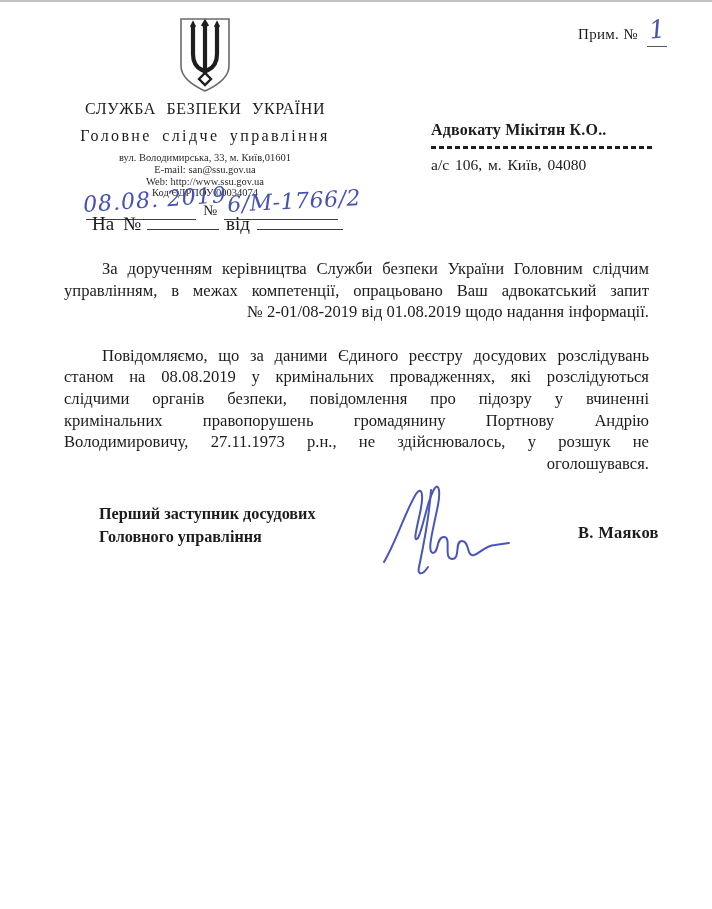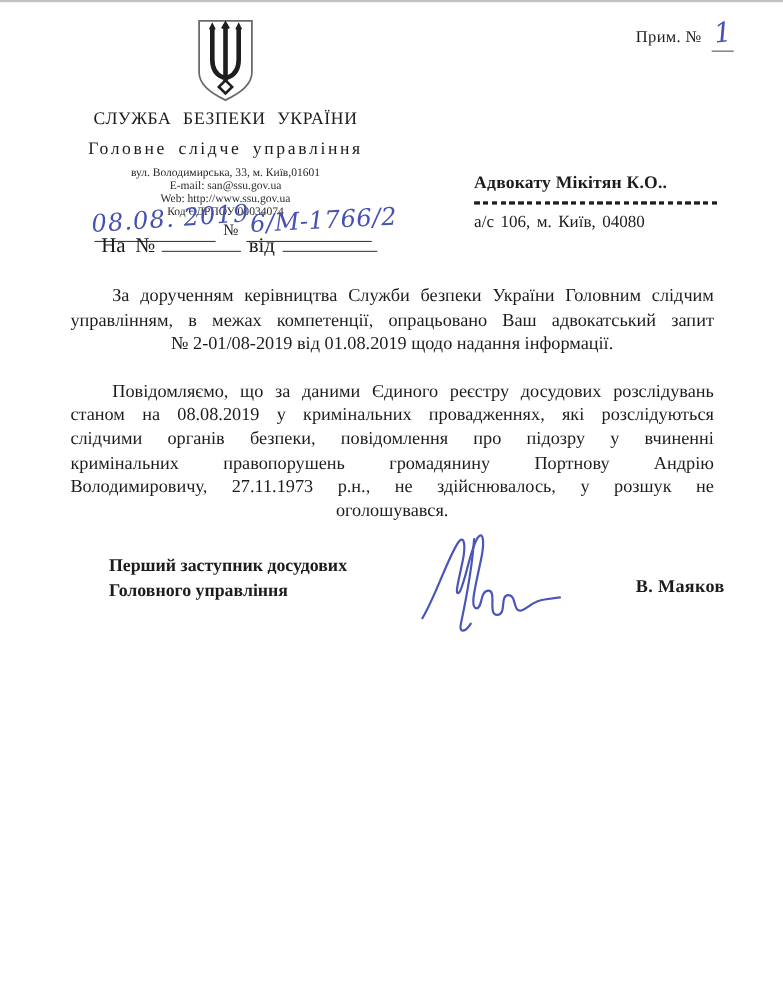--- a/index.html
+++ b/index.html
@@ -44,32 +44,32 @@
   .out-underline-2{top:217px;left:224px;width:114px;}
 
   
   .ref-row{top:211px;left:92px;font-size:19px;word-spacing:4px;white-space:nowrap;}
   .ref-row .blank{display:inline-block;border-bottom:1.4px solid #3d3d3d;height:14px;vertical-align:baseline;}
   .blank-1{width:72px;margin-left:6px;}
   .blank-2{width:86px;margin-left:7px;}
   .ref-vid{margin-left:7px;}
 
   
-  .recipient{top:119px;left:431px;width:223px;margin-top:37px;}
+  .recipient{top:119px;left:431px;width:223px;}
   .recipient-name{font-size:16px;font-weight:bold;letter-spacing:.2px;white-space:nowrap;}
   .recipient-divider{
     margin-top:7px;height:3px;width:222px;
     background:repeating-linear-gradient(90deg,#1f1f1f 0 5px,transparent 5px 8px);
   }
   .recipient-address{margin-top:7px;font-size:15.5px;word-spacing:2px;white-space:nowrap;}
 
   
   .body-text{top:256px;left:64px;width:585px;font-size:16.6px;line-height:21.6px;}
   .jline{text-align:justify;text-align-last:justify;}
-  .jlast{text-align:center;}
+  .jlast{text-align:right;}
   .indent{text-indent:38px;}
   .para-2{margin-top:22px;}
 
   
   .signer-title{top:501px;left:99px;font-size:16.2px;font-weight:bold;line-height:22.5px;}
   .signature-svg{top:478px;left:372px;}
   .signer-name{top:521px;left:578px;font-size:16.5px;font-weight:bold;letter-spacing:.3px;}
 </style>
 </head>
 <body>

